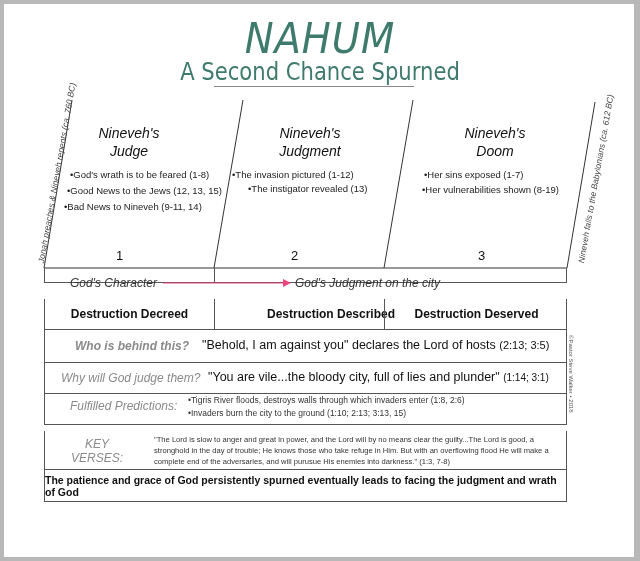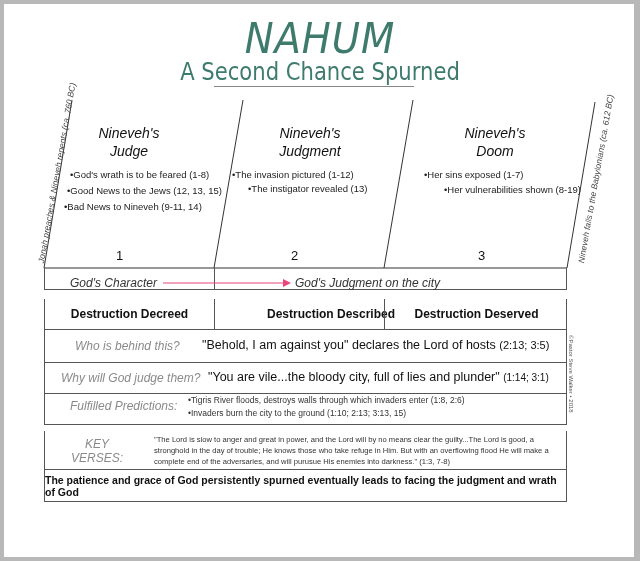--- a/index.html
+++ b/index.html
@@ -55,41 +55,41 @@
 </div>
 <div class="bul" style="left:232px;top:167px;">•The invasion pictured (1-12)</div>
 <div class="bul" style="left:248px;top:181px;">•The instigator revealed (13)</div>
 <div class="num" style="left:291px;top:248px;">2</div>
 
 <div class="colhead" style="left:450px;top:124px;width:90px;">
   <div>Nineveh's</div>
   <div>Doom</div>
 </div>
 <div class="bul" style="left:424px;top:167px;">•Her sins exposed (1-7)</div>
-<div class="bul" style="left:444px;top:182px;">•Her vulnerabilities shown (8-19)</div>
+<div class="bul" style="left:422px;top:182px;">•Her vulnerabilities shown (8-19)</div>
 <div class="num" style="left:478px;top:248px;">3</div>
 
-<div class="row" style="top:268px;height:22px;">
+<div class="row" style="top:268px;height:15px;">
   <div style="position:absolute;left:169px;top:0;height:100%;border-left:1px solid #555;"></div>
   <div class="gray" style="position:absolute;left:25px;top:8px;font-size:12px;color:#333;">God's Character</div>
   <svg style="position:absolute;left:118px;top:8px;" width="130" height="14">
     <line x1="0" y1="7" x2="120" y2="7" stroke="#e8467c" stroke-width="1.2"></line>
     <polygon points="120,3 128,7 120,11" fill="#e8467c"></polygon>
   </svg>
   <div style="position:absolute;left:250px;top:8px;font-size:12px;font-style:italic;color:#333;">God's Judgment on the city</div>
 </div>
 
 <div class="row" style="top:299px;height:31px;">
   <div class="cell dd" style="left:0;width:169px;">Destruction Decreed</div>
   <div class="cell dd" style="left:169px;width:170px;border-left:1px solid #555;padding-left:31px;">Destruction Described</div>
   <div class="cell dd" style="left:339px;width:183px;border-left:1px solid #555;">Destruction Deserved</div>
 </div>
 
 <div class="row" style="top:330px;height:33px;">
-  <div style="position:absolute;left:30px;top:9px;font-size:12px;" class="gray">Who is behind this?</div>
+  <div style="position:absolute;left:30px;top:9px;font-size:12px;font-weight:bold;" class="gray">Who is behind this?</div>
   <div style="position:absolute;left:157px;top:8px;font-size:12.5px;color:#111;white-space:nowrap;">
     <span>"Behold, I am against you" declares the Lord of hosts</span>
     <span style="font-size:11px;">(2:13; 3:5)</span>
   </div>
 </div>
 
 <div class="row" style="top:363px;height:31px;">
   <div style="position:absolute;left:16px;top:8px;font-size:12px;" class="gray">Why will God judge them?</div>
   <div style="position:absolute;left:163px;top:7px;font-size:12.5px;color:#111;white-space:nowrap;">
     <span>"You are vile...the bloody city, full of lies and plunder"</span>

